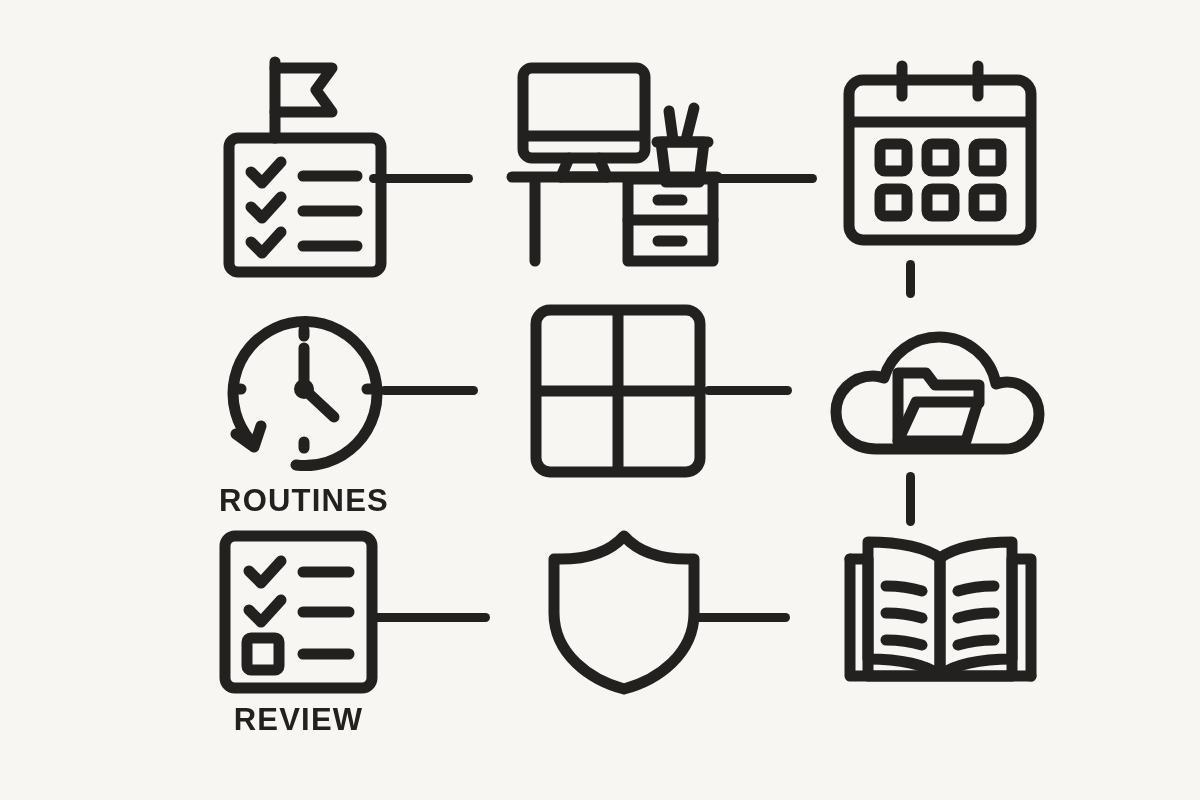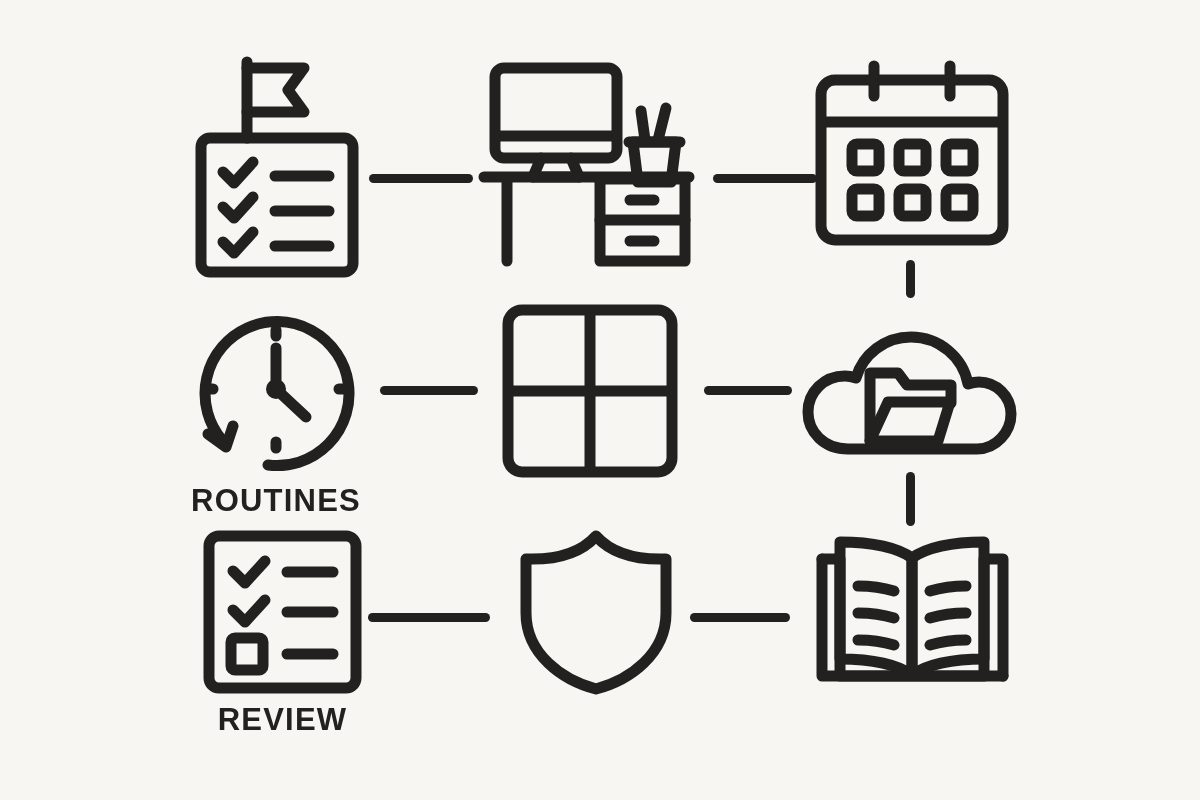--- a/index.html
+++ b/index.html
@@ -19,20 +19,21 @@
     width: 1200px;
     height: 800px;
     background: #f7f6f3;
   }
   .cell {
     position: absolute;
     display: flex;
     flex-direction: column;
     align-items: center;
     justify-content: flex-start;
+    margin-left: 28px;
   }
   .icon-svg {
     display: block;
   }
   .cell-label {
     font-family: "Liberation Sans", sans-serif;
     font-weight: 700;
     font-size: 31px;
     letter-spacing: 1.2px;
     color: #22211f;
@@ -55,21 +56,21 @@
 
   
   #cell-r1c1 { left: 192px; top: 52px;  width: 170px; }
   #cell-r1c2 { left: 478px; top: 60px;  width: 222px; }
   #cell-r1c3 { left: 812px; top: 58px;  width: 200px; }
 
   #cell-r2c1 { left: 186px; top: 305px; width: 180px; }
   #cell-r2c2 { left: 500px; top: 302px; width: 180px; }
   #cell-r2c3 { left: 800px; top: 330px; width: 220px; }
 
-  #cell-r3c1 { left: 200px; top: 528px; width: 165px; }
+  #cell-r3c1 { left: 188px; top: 528px; width: 165px; }
   #cell-r3c2 { left: 512px; top: 528px; width: 168px; }
   #cell-r3c3 { left: 810px; top: 528px; width: 205px; }
 
   
   #conn-r1-1 { left: 369px; top: 174px;  width: 104px; }
   #conn-r1-2 { left: 713px; top: 174px;  width: 104px; }
   #conn-r2-1 { left: 380px; top: 386px;  width: 98px; }
   #conn-r2-2 { left: 704px; top: 386px;  width: 88px; }
   #conn-r3-1 { left: 368px; top: 613px;  width: 122px; }
   #conn-r3-2 { left: 690px; top: 613px;  width: 100px; }

